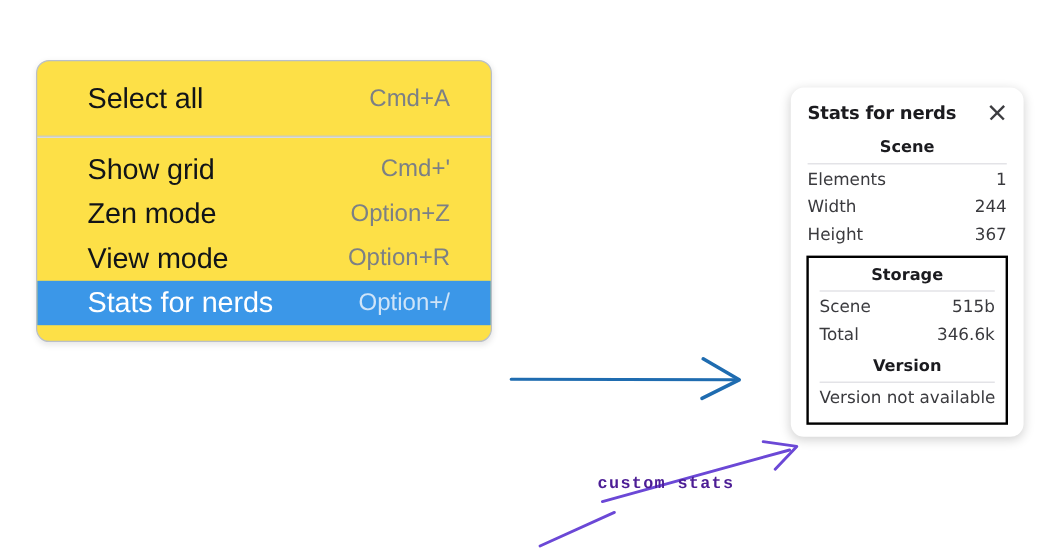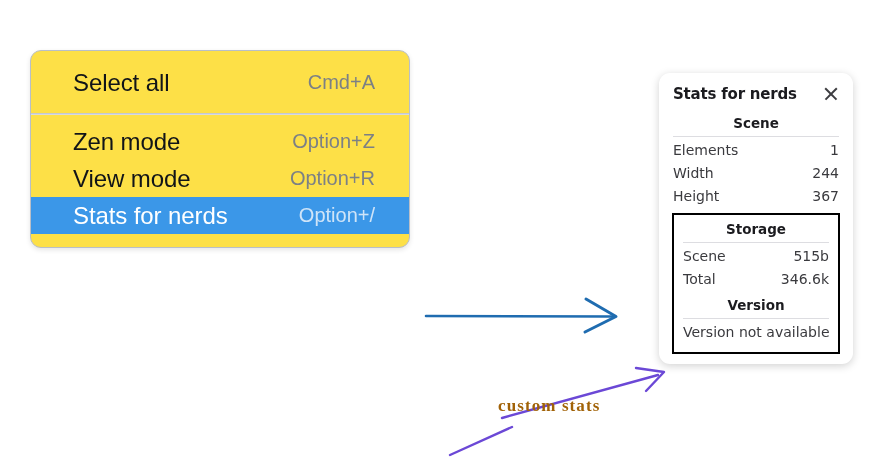--- a/index.html
+++ b/index.html
@@ -162,41 +162,45 @@
     position: absolute;
     left: 440px;
     top: 355px;
     width: 245px;
     height: 106px;
   }
   #annotation-text {
     position: absolute;
     left: 498px;
     top: 396px;
-    font-family: Liberation Serif, serif;
-    font-size: 17px;
+    font-family: Liberation Mono, monospace;
+    font-size: 14px;
     font-weight: bold;
-    color: #a16207;
+    color: #4c1d95;
     letter-spacing: 1.1px;
     white-space: nowrap;
   }
 </style>
 </head>
 <body>
 
 <div id="context-menu">
 
   <div class="menu-section section-top">
     <div class="menu-item">
       <span class="label">Select all</span>
       <span class="shortcut">Cmd+A</span>
     </div>
   </div>
 
   <div class="menu-section section-bottom">
+    <div class="menu-item">
+      <span class="label">Show grid</span>
+      <span class="shortcut">Cmd+'</span>
+    </div>
     <div class="menu-item">
       <span class="label">Zen mode</span>
       <span class="shortcut">Option+Z</span>
     </div>
     <div class="menu-item">
       <span class="label">View mode</span>
       <span class="shortcut">Option+R</span>
     </div>
     <div class="menu-item selected">
       <span class="label">Stats for nerds</span>

